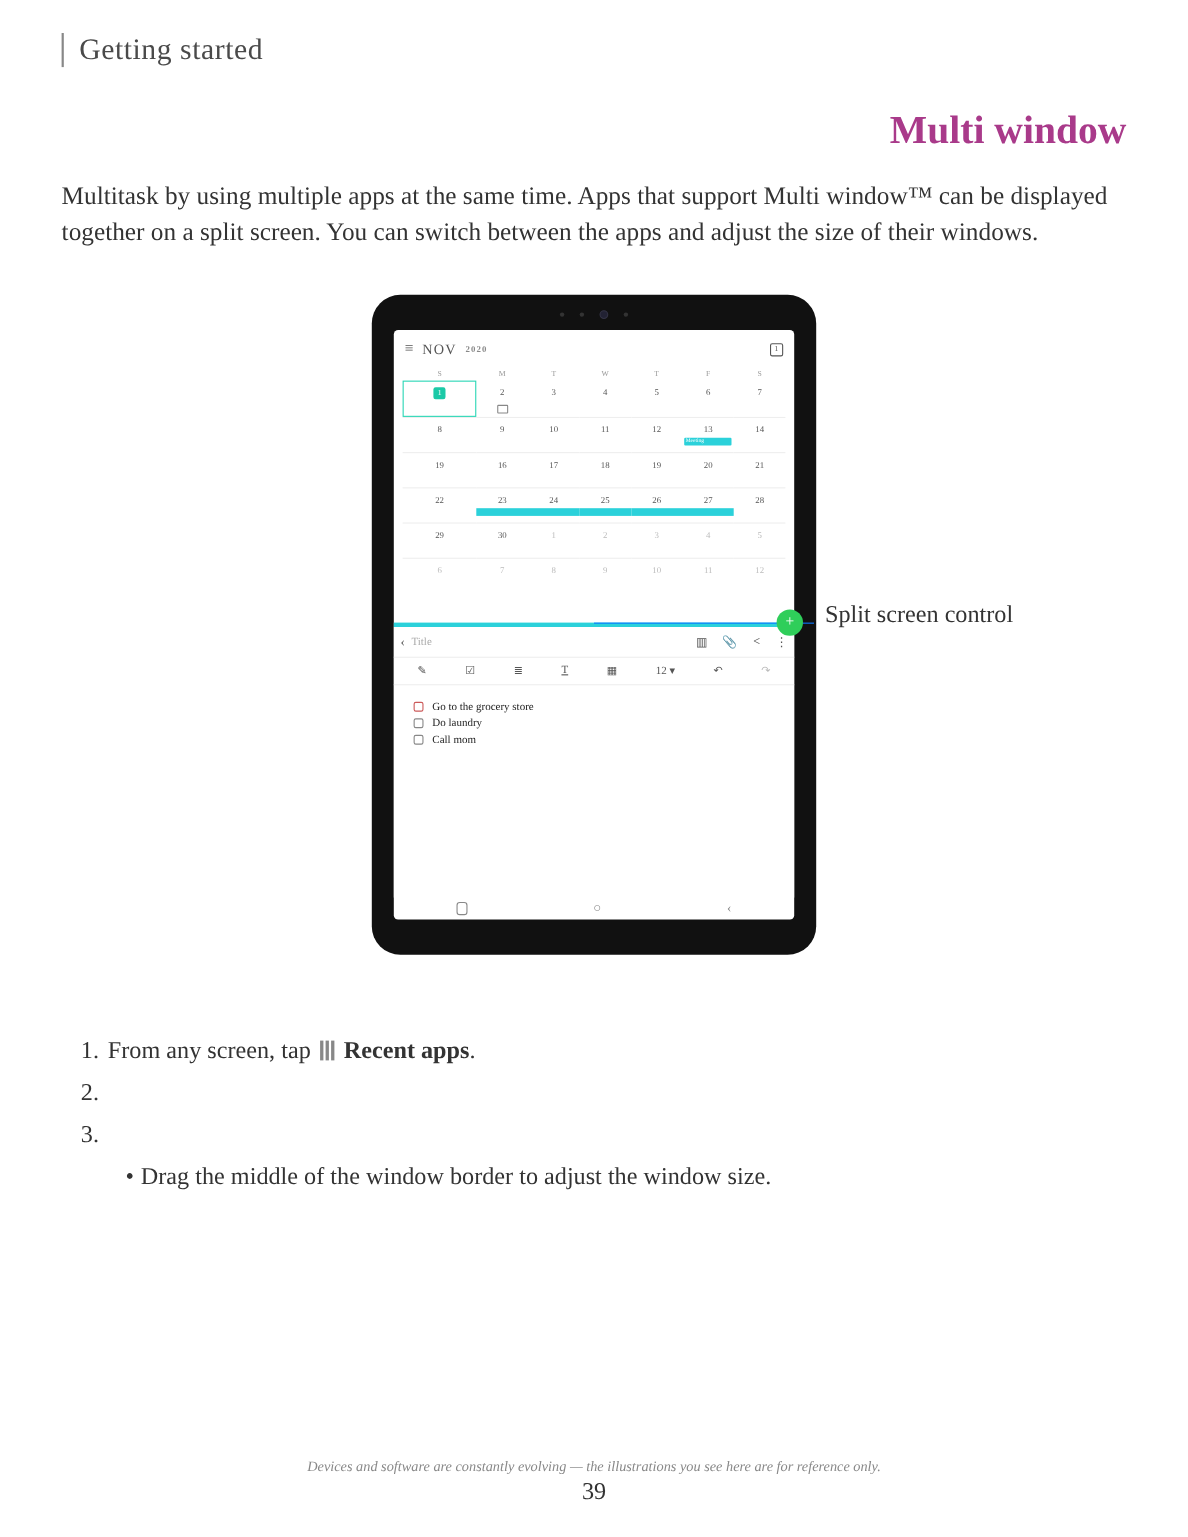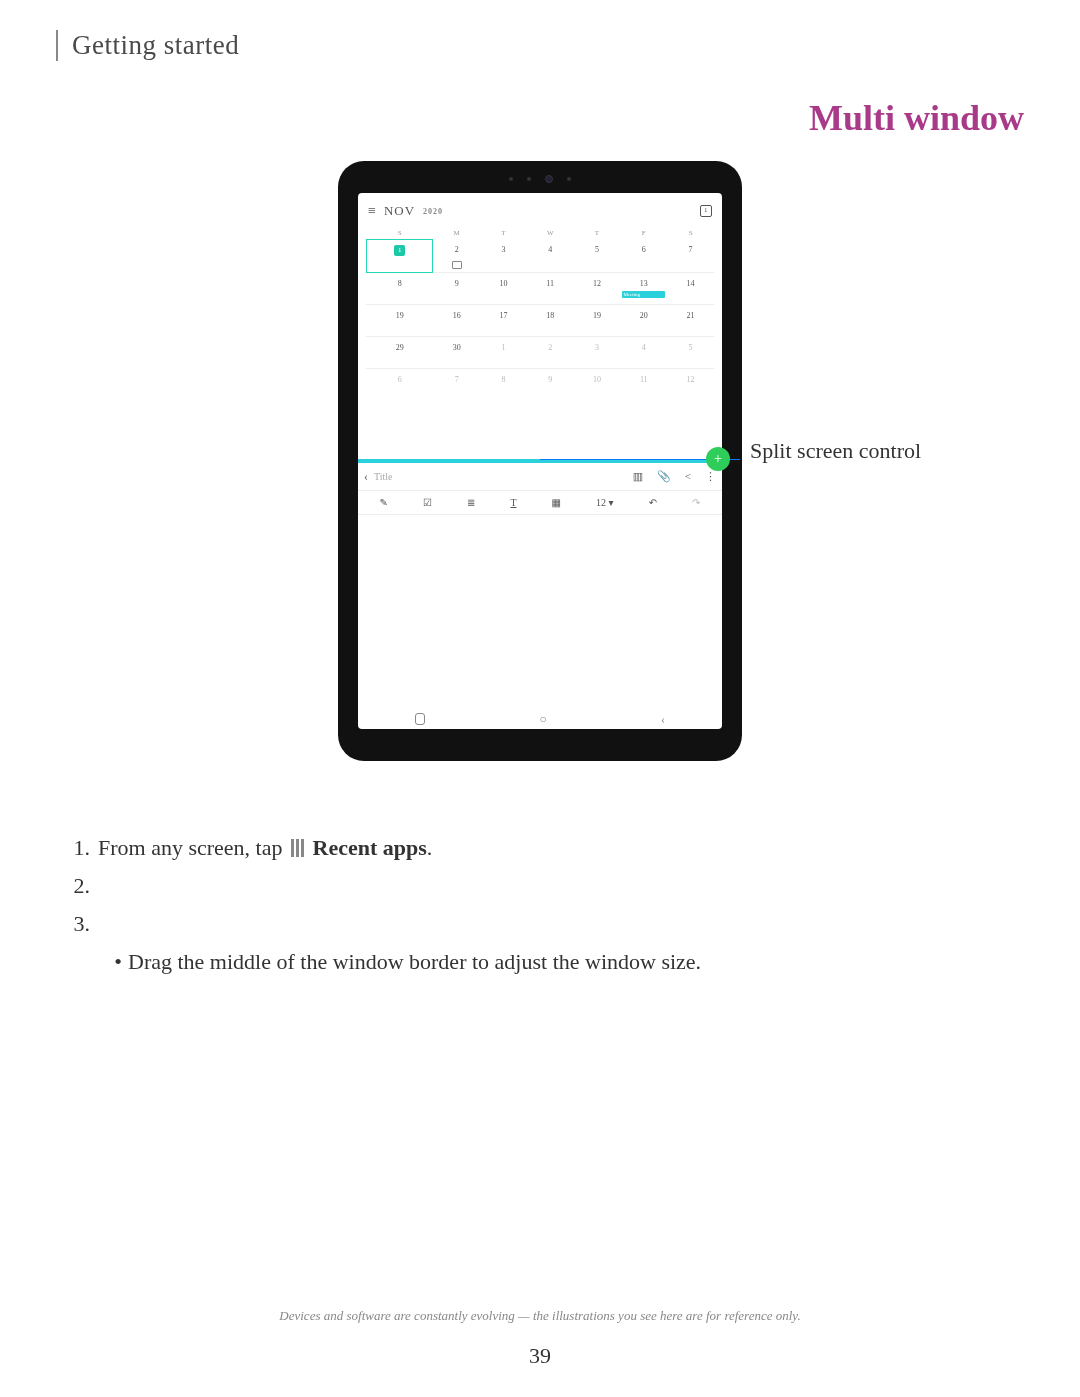--- a/index.html
+++ b/index.html
@@ -165,40 +165,41 @@
     display:inline-flex; gap:2px; vertical-align:-2px; margin:0 3px;
   }
   .recent-icon span {
     width:3px; height:18px; background:#888;
   }
   .bold { font-weight:600; }
   .bullet-row { display:flex; margin:10px 0 0 40px;}
   .bullet-dot { width:20px; flex:0 0 20px; text-align:center;}
 
   .footnote {
-    position:absolute; left:0; right:0; bottom:73px;
+    position:absolute; left:0; right:0; bottom:56px;
     text-align:center;
     font-size:13px; font-style:italic; color:#888;
   }
   .page-num {
     position:absolute; left:0; right:0; bottom:28px;
     text-align:center; font-size:22px; color:#333;
   }
 </style>
 </head>
 <body>
 
 <div class="page">
 
   <div class="section-bar">
     <span class="section-title">Getting started</span>
   </div>
 
   <h1 class="heading">Multi window</h1>
 
+  <p class="intro">Multitask by using multiple apps at the same time. Apps that support Multi window™ can be displayed together on a split screen. You can switch between the apps and adjust the size of their windows.</p>
 
   <div class="illus-wrap">
     <div class="tablet">
       <div class="tablet-camera">
         <span class="dot"></span>
           <span class="dot"></span>
           <span class="lens"></span>
           <span class="dot"></span>
       </div>
 
@@ -243,20 +244,29 @@
               <td>14</td>
             </tr>
             <tr class="sep">
               <td>19</td>
               <td>16</td>
               <td>17</td>
               <td>18</td>
               <td>19</td>
               <td>20</td>
               <td>21</td>
+            </tr>
+            <tr class="sep">
+              <td>22</td>
+              <td><span>23</span><span class="span-bar"></span></td>
+              <td><span>24</span><span class="span-bar"></span></td>
+              <td><span>25</span><span class="span-bar"></span></td>
+              <td><span>26</span><span class="span-bar"></span></td>
+              <td><span>27</span><span class="span-bar"></span></td>
+              <td>28</td>
             </tr>
             <tr class="sep dim">
               <td style="color:#555">29</td>
               <td style="color:#555">30</td>
               <td>1</td>
               <td>2</td>
               <td>3</td>
               <td>4</td>
               <td>5</td>
             </tr>
@@ -293,20 +303,34 @@
         <div class="toolbar">
           <span>✎</span>
           <span>☑</span>
           <span>≣</span>
           <span><u>T</u></span>
           <span>▦</span>
           <span><span>12</span> ▾</span>
           <span>↶</span>
           <span class="muted">↷</span>
         </div>
+        <div class="tasks">
+          <div class="task">
+              <span class="box"></span>
+              <span>Go to the grocery store</span>
+            </div>
+          <div class="task">
+              <span class="box gray"></span>
+              <span>Do laundry</span>
+            </div>
+          <div class="task">
+              <span class="box gray"></span>
+              <span>Call mom</span>
+            </div>
+        </div>
       </div>
 
       <div class="navbar">
         <span class="pill"></span>
         <span>○</span>
         <span>‹</span>
       </div>
     </div>
 
     <div class="callout-line" style="left:50%; width:200px;"></div>

